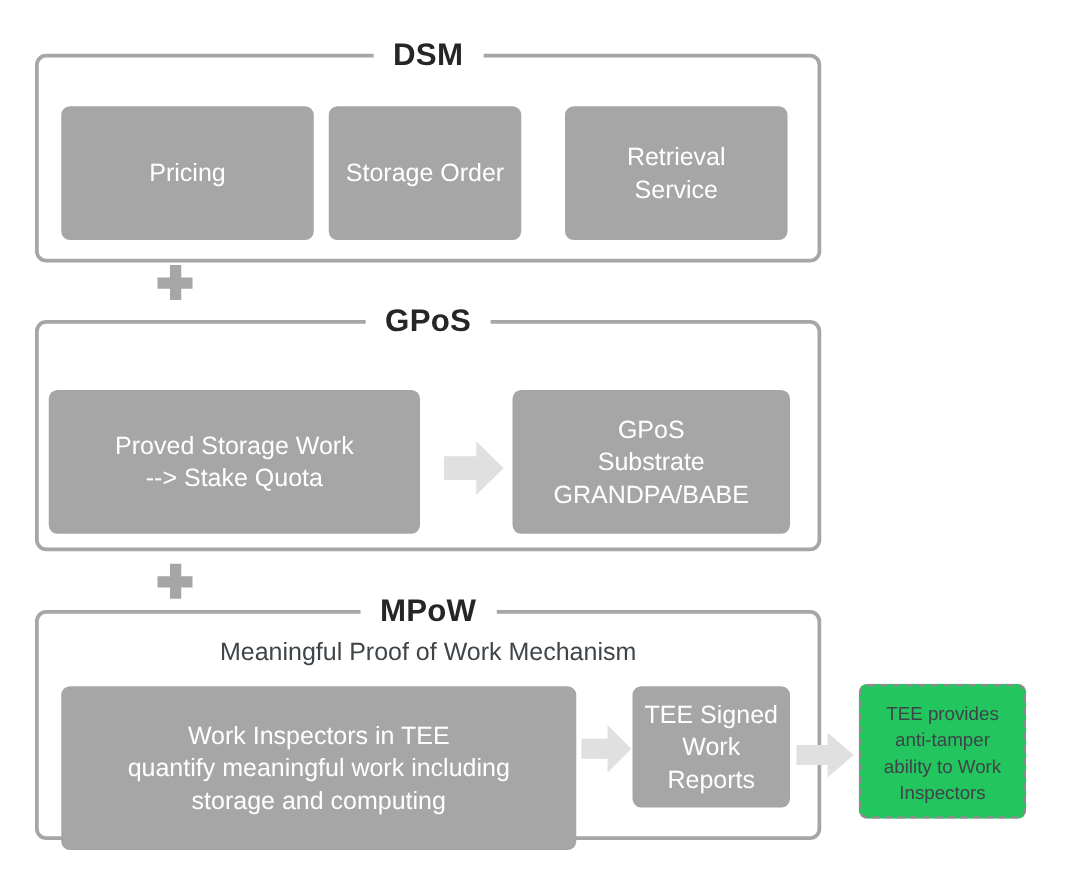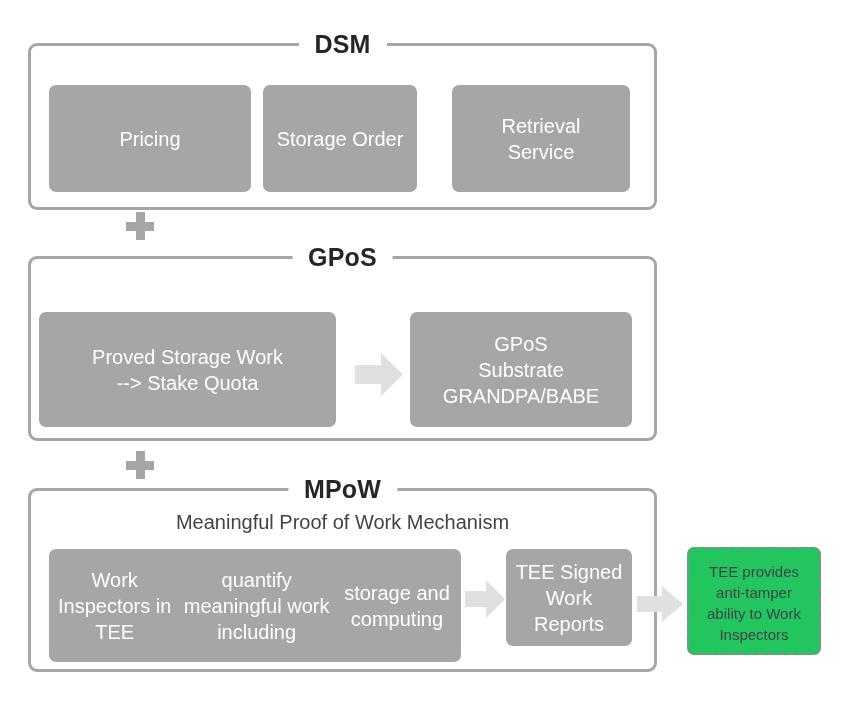--- a/index.html
+++ b/index.html
@@ -156,21 +156,21 @@
   </div>
 
   <div class="plus" style="left:126px; top:451px;"></div>
 
   <div class="group" style="left:28px; top:488px; width:629px; height:184px;">
     <div class="group-title">MPoW</div>
   </div>
 
   <div class="group-subtitle" style="left:28px; width:629px; top:510px;">Meaningful Proof of Work Mechanism</div>
 
-  <div class="block" style="left:49px; top:549px; width:412px; height:113px; ">
+  <div class="block" style="left:49px; top:549px; width:412px; height:131px; flex-direction:column;">
     <span>Work Inspectors in TEE</span>
     <span>quantify meaningful work including</span>
     <span>storage and computing</span>
   </div>
 
   <div class="arrow" style="left:465px; top:580px; width:40px; height:38px;">
     <svg width="40" height="38" viewBox="0 0 40 38" aria-hidden="true">
       <polygon points="0,11 21,11 21,0 40,19 21,38 21,27 0,27" fill="#e0e0e0"></polygon>
     </svg>
   </div>

